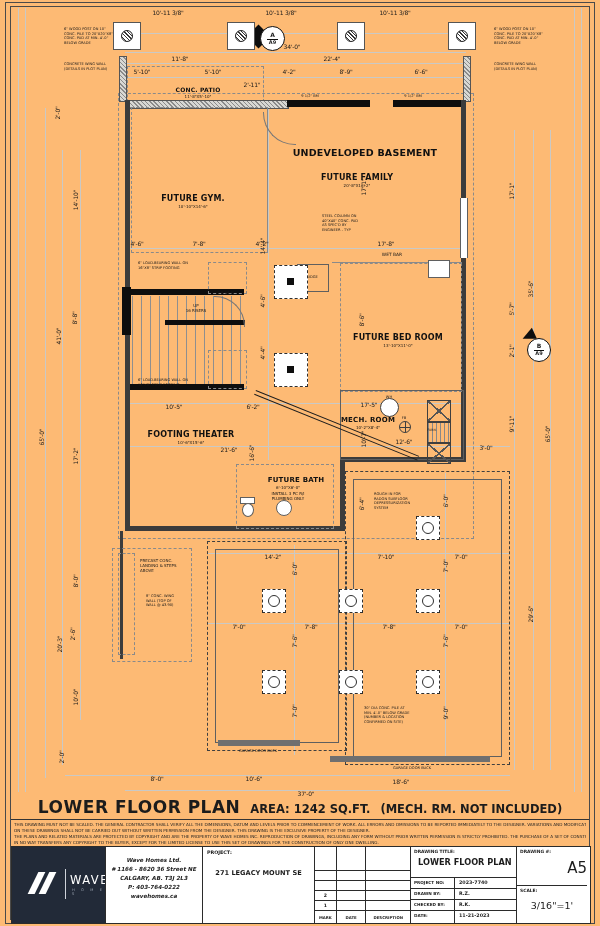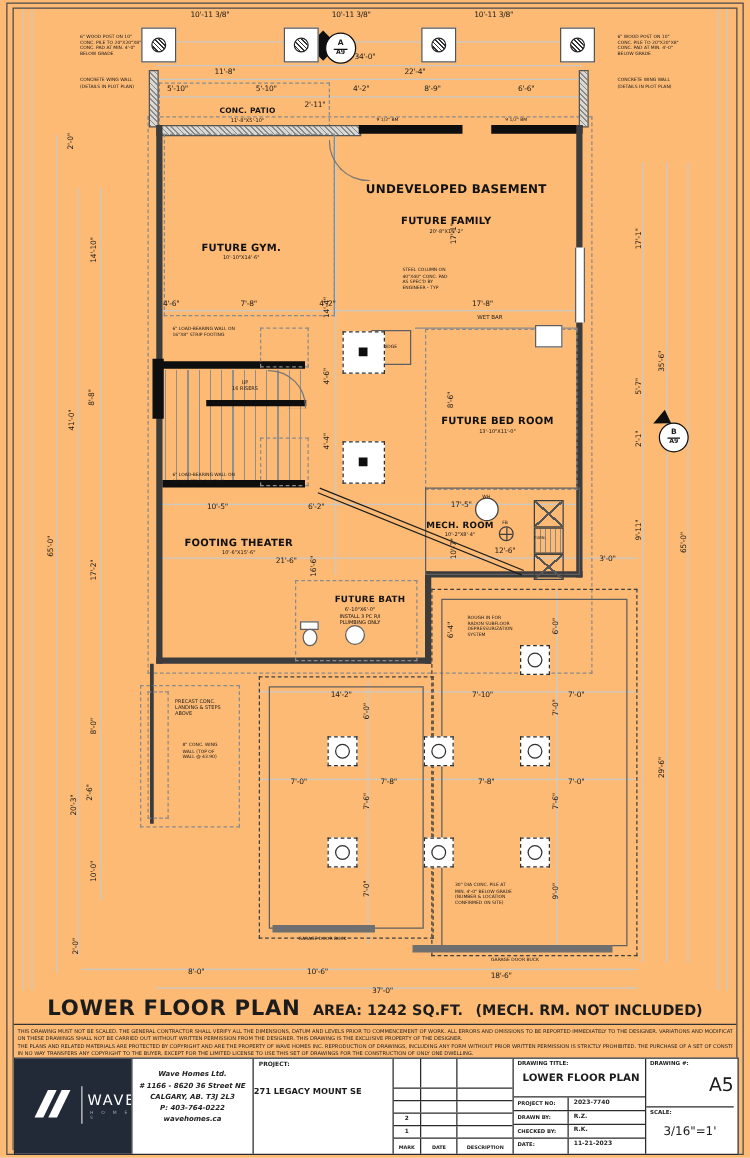--- a/index.html
+++ b/index.html
@@ -54,21 +54,21 @@
   #tblock{position:absolute;left:11px;top:846px;width:578px;height:76px;border:1.5px solid #2b2b2b;display:flex;background:#fff}
   .cell{position:relative;border-left:1px solid #2b2b2b;box-sizing:border-box}
   #logo{width:93px;border-left:none;background:#222a38;color:#fff;overflow:hidden}
   #logo .s{position:absolute;width:7px;height:22px;background:#fff;transform:skewX(-26deg)}
   #logo .bar{position:absolute;left:53px;top:22px;width:1px;height:30px;background:#cfd3da}
   #logo .wave{position:absolute;left:58px;top:26px;font-size:11.5px;letter-spacing:1.5px;font-weight:500}
   #logo .homes{position:absolute;left:60px;top:41px;font-size:3.6px;letter-spacing:2.6px;color:#9aa3b0}
   #company{width:97px;font-style:italic;font-size:5.6px;line-height:1.6;text-align:center;padding-top:9px;font-weight:bold;color:#222}
   #projcell{width:112px;border-left:1.5px solid #2b2b2b}
   #projcell .lab{position:absolute;left:4px;top:3px;font-size:4.8px;font-weight:bold}
-  #projcell .val{position:absolute;left:0;top:22px;width:100%;font-size:6.6px;font-weight:bold}
+  #projcell .val{position:absolute;left:0;top:22px;width:100%;text-align:center;font-size:6.6px;font-weight:bold}
   #revcell{width:96px;display:flex;flex-direction:column}
   .revrow{display:flex;border-top:1px solid #2b2b2b;flex:0 0 auto}
   .revrow>div{border-right:1px solid #2b2b2b;box-sizing:border-box;font-size:4.6px;display:flex;align-items:center;justify-content:center;font-weight:bold}
   .revrow>div:nth-child(1){width:22px}
   .revrow>div:nth-child(2){width:30px}
   .revrow>div:nth-child(3){width:44px;border-right:none}
   .revhead>div{font-size:3.9px}
   #fieldcell{width:106px;border-left:1.5px solid #2b2b2b;display:flex;flex-direction:column}
   .frow{display:flex;border-top:1px solid #2b2b2b;flex:0 0 auto;align-items:stretch}
   .frow .fl{width:44px;border-right:1px solid #2b2b2b;font-size:4.2px;font-weight:bold;padding:1.5px 0 0 3px;box-sizing:border-box}

